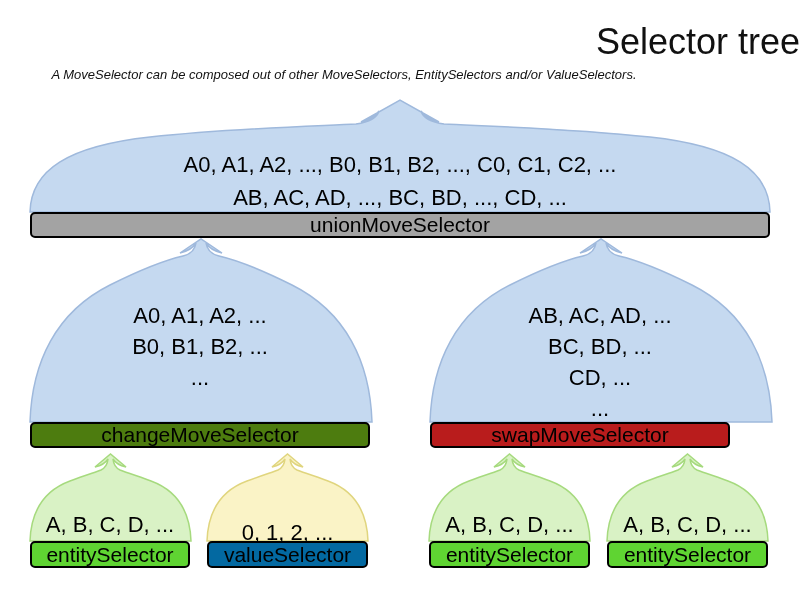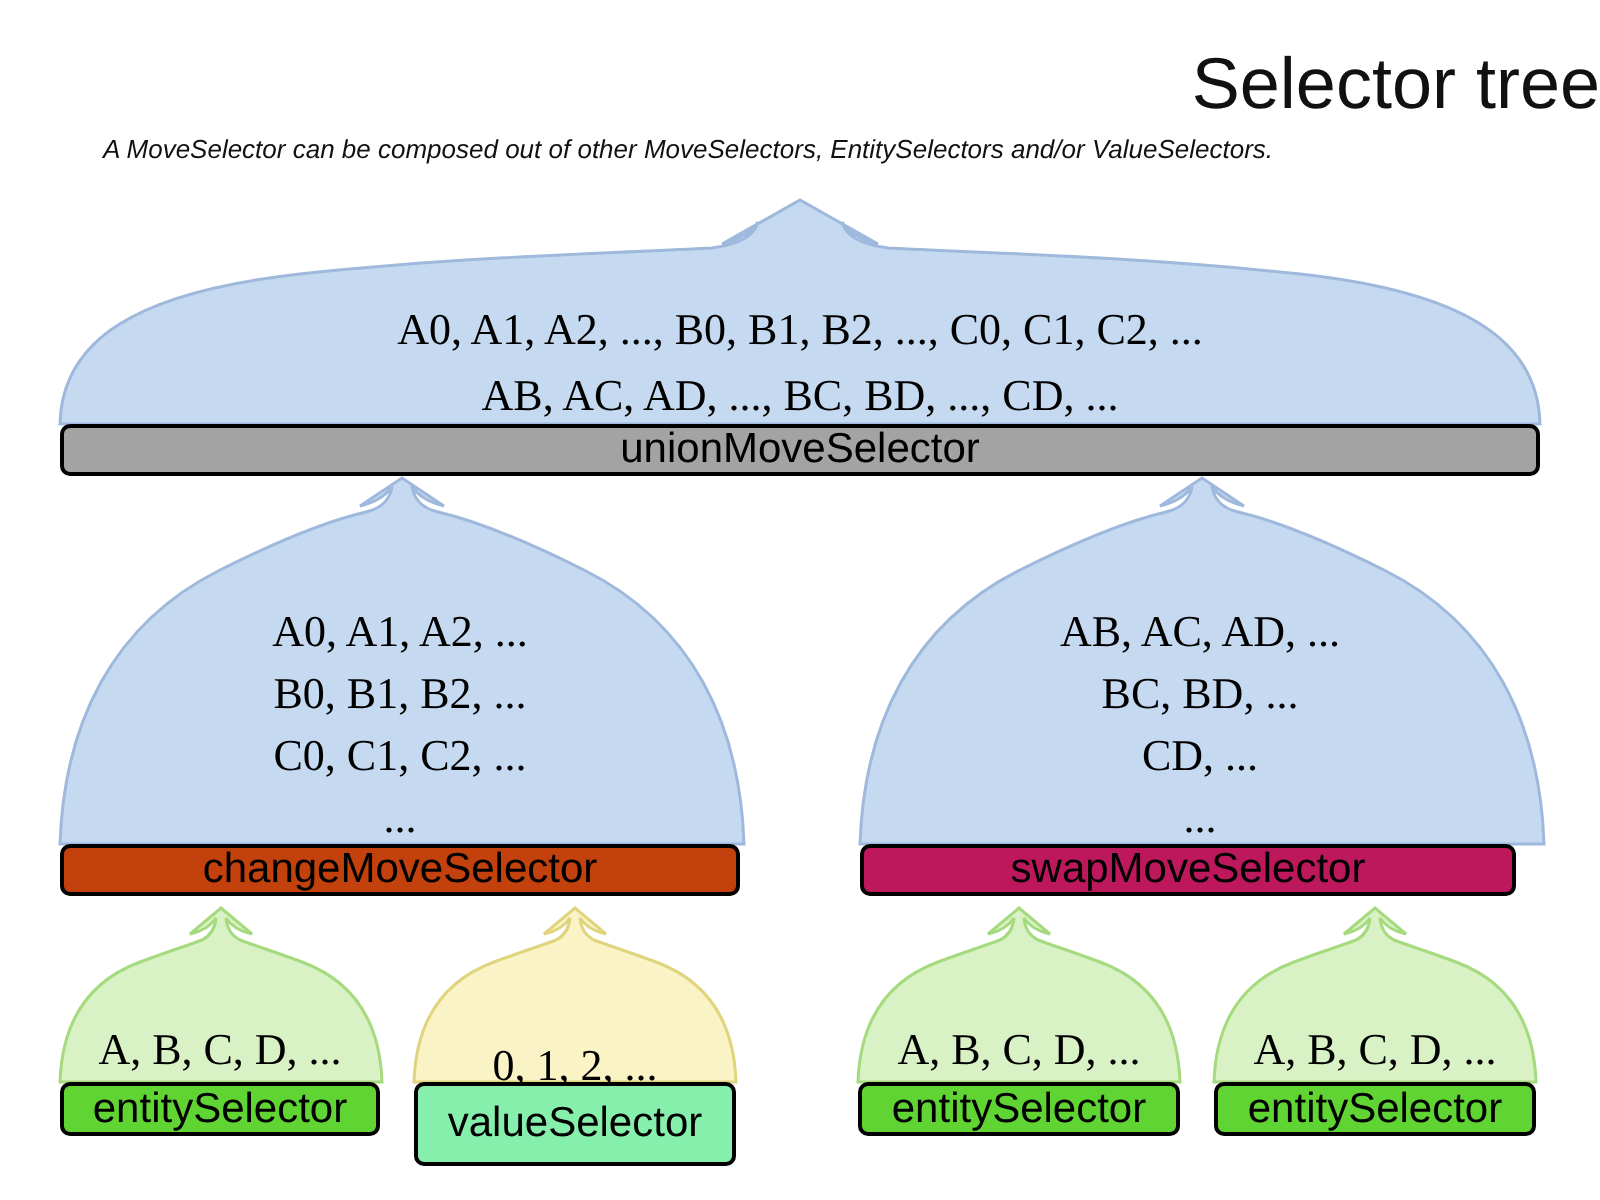--- a/index.html
+++ b/index.html
@@ -21,21 +21,21 @@
   .blob-green{stroke:#a6da7e;stroke-width:1.5;}
   .blob-yellow{stroke:#e0d57e;stroke-width:1.5;}
   .bar{
     position:absolute;box-sizing:border-box;
     border:2px solid #000;border-radius:5px;
     display:flex;align-items:center;justify-content:center;
     font-size:21px;color:#000;white-space:nowrap;
   }
   .blob-text{
     position:absolute;text-align:center;color:#000;
-    font-size:22px;white-space:nowrap;font-family:Liberation Serif, serif;
+    font-size:22px;white-space:nowrap;
   }
   .lh33 div{line-height:33px;}
   .lh31 div{line-height:31px;}
   .single{line-height:26px;}
 </style>
 </head>
 <body>
 
 <div class="abs" id="title">Selector tree</div>
 <div class="abs" id="subtitle">A MoveSelector can be composed out of other MoveSelectors, EntitySelectors and/or ValueSelectors.</div>
@@ -58,41 +58,40 @@
 </svg>
 
 <div class="blob-text lh33" style="left:30px;top:148px;width:740px;">
   <div>A0, A1, A2, ..., B0, B1, B2, ..., C0, C1, C2, ...</div>
   <div>AB, AC, AD, ..., BC, BD, ..., CD, ...</div>
 </div>
 
 <div class="blob-text lh31" style="left:30px;top:300px;width:340px;">
   <div>A0, A1, A2, ...</div>
   <div>B0, B1, B2, ...</div>
-  <div>C0, C1, C2, ...</div>
   <div>...</div>
 </div>
 
 <div class="blob-text lh31" style="left:430px;top:300px;width:340px;">
   <div>AB, AC, AD, ...</div>
   <div>BC, BD, ...</div>
   <div>CD, ...</div>
   <div>...</div>
 </div>
 
 <div class="blob-text single" style="left:30px;top:512px;width:160px;">A, B, C, D, ...</div>
 <div class="blob-text single" style="left:207px;top:520px;width:161px;">0, 1, 2, ...</div>
 <div class="blob-text single" style="left:429px;top:512px;width:161px;">A, B, C, D, ...</div>
 <div class="blob-text single" style="left:607px;top:512px;width:161px;">A, B, C, D, ...</div>
 
 <div class="bar" style="left: 30px; top: 212px; width: 740px; height: 26px; background-color: #a3a3a3;">unionMoveSelector</div>
 
-<div class="bar" style="left: 30px; top: 422px; width: 340px; height: 26px; background-color: #c2410c;">changeMoveSelector</div>
+<div class="bar" style="left: 30px; top: 422px; width: 340px; height: 26px; background-color: #4d7c0f;">changeMoveSelector</div>
 
-<div class="bar" style="left: 430px; top: 422px; width: 328px; height: 26px; background-color: #be185d;">swapMoveSelector</div>
+<div class="bar" style="left: 430px; top: 422px; width: 300px; height: 26px; background-color: #b91c1c;">swapMoveSelector</div>
 
 <div class="bar" style="left: 30px; top: 541px; width: 160px; height: 27px; background-color: rgb(95, 212, 50);">entitySelector</div>
 
-<div class="bar" style="left: 207px; top: 541px; width: 161px; height: 42px; background-color: #86efac;">valueSelector</div>
+<div class="bar" style="left: 207px; top: 541px; width: 161px; height: 27px; background-color: #0369a1;">valueSelector</div>
 
 <div class="bar" style="left: 429px; top: 541px; width: 161px; height: 27px; background-color: rgb(95, 212, 50);">entitySelector</div>
 
 <div class="bar" style="left: 607px; top: 541px; width: 161px; height: 27px; background-color: rgb(95, 212, 50);">entitySelector</div>
 
 </body></html>

